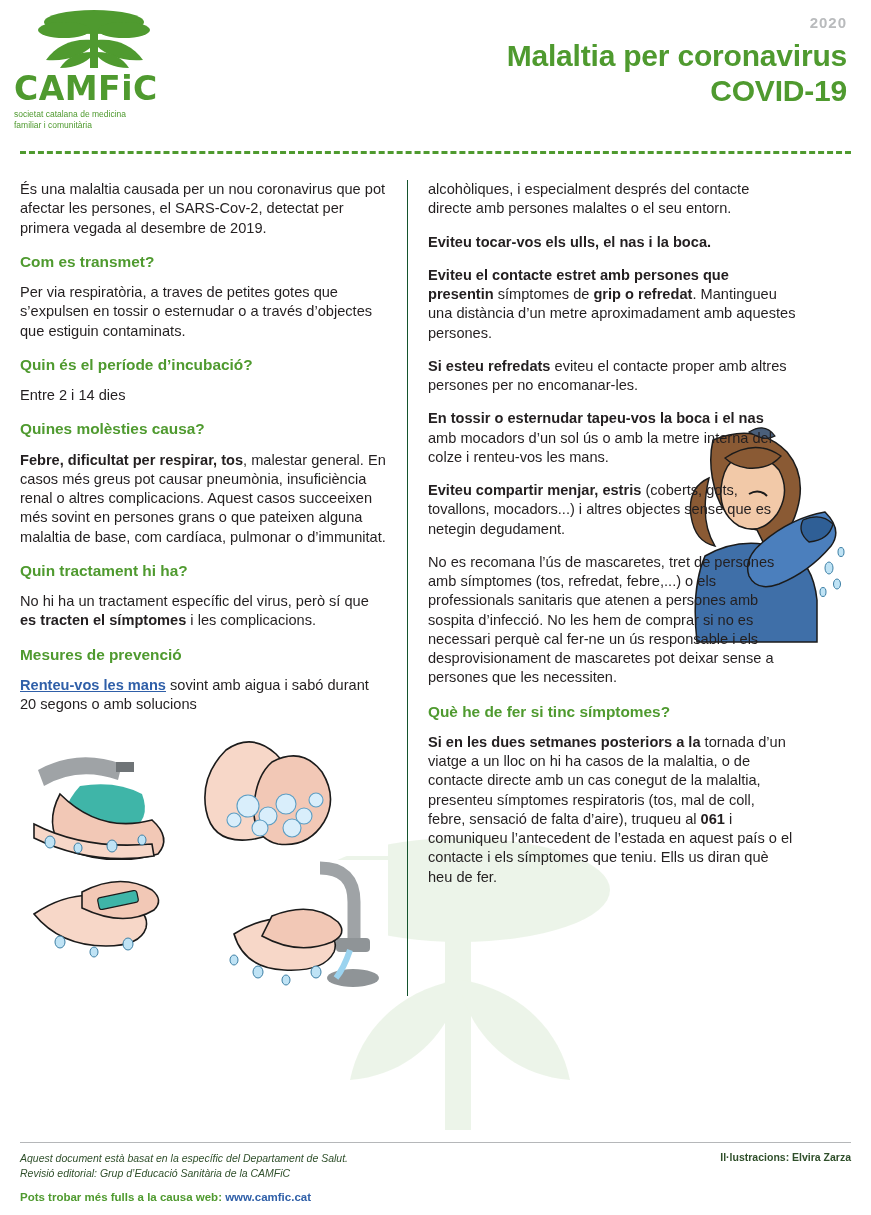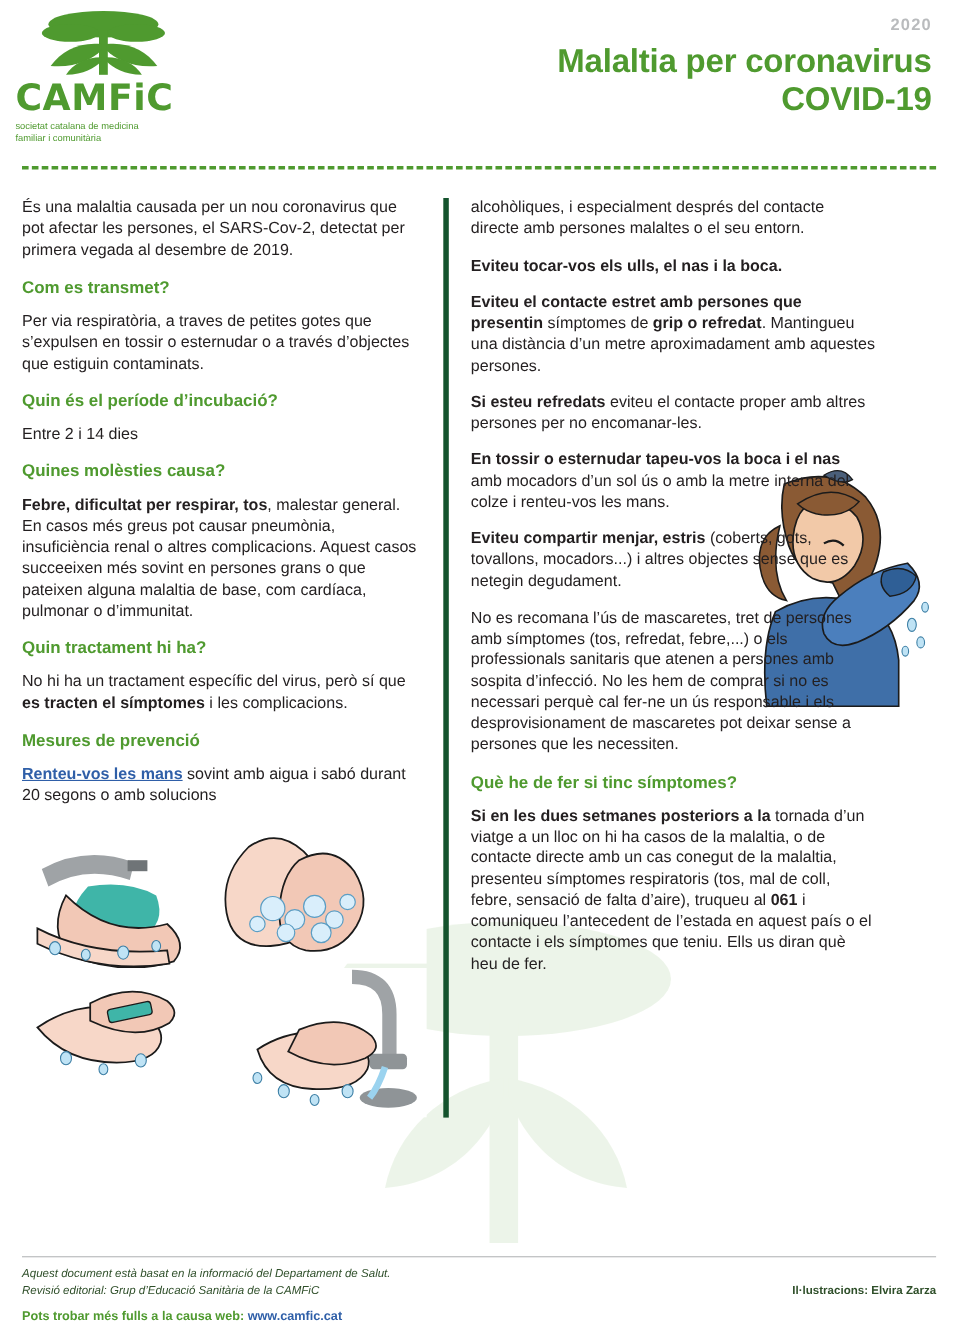--- a/index.html
+++ b/index.html
@@ -117,21 +117,21 @@
     padding: 0 20px;
     display: flex;
     z-index: 2;
   }
   .col {
     width: 388px;
     box-sizing: border-box;
   }
   .col-left {
     padding-right: 18px;
-    border-right: 5px solid #14532d;
+    border-right: 1px solid #14532d;
   }
   .col-right {
     padding-left: 20px;
   }
   p {
     margin: 0 0 14px 0;
     font-size: 14.6px;
     line-height: 1.32;
   }
   h2 {
@@ -185,21 +185,20 @@
     font-size: 10.5px;
     font-style: italic;
     color: #2f4f2a;
     line-height: 1.45;
     float: left;
   }
   .footer-right {
     font-size: 10.5px;
     color: #2f4f2a;
     float: right;
-    margin-top: 16px;
     font-weight: bold;
   }
   .footer-bottom {
     position: absolute;
     left: 20px;
     bottom: 12px;
     font-size: 11.5px;
     color: #4f9a2f;
     font-weight: bold;
     z-index: 2;
@@ -392,21 +391,21 @@
       <ellipse cx="184" cy="164" rx="3.5" ry="5"></ellipse>
       <ellipse cx="170" cy="172" rx="3" ry="4.5"></ellipse>
       <ellipse cx="188" cy="132" rx="3" ry="4.5"></ellipse>
     </g>
   </svg>
 
   <div class="footer-rule"></div>
 
   <div class="footer">
     <div class="footer-left">
-      <div>Aquest document està basat en la informació del Departament de Salut.</div>
+      <div>Aquest document està basat en la específic del Departament de Salut.</div>
       <div>Revisió editorial: Grup d’Educació Sanitària de la CAMFiC</div>
     </div>
     <div class="footer-right">Il·lustracions: Elvira Zarza</div>
     <div class="clear"></div>
   </div>
 
   <div class="footer-bottom">
     <span>Pots trobar més fulls a la causa web: </span><span class="web">www.camfic.cat</span>
   </div>
 

